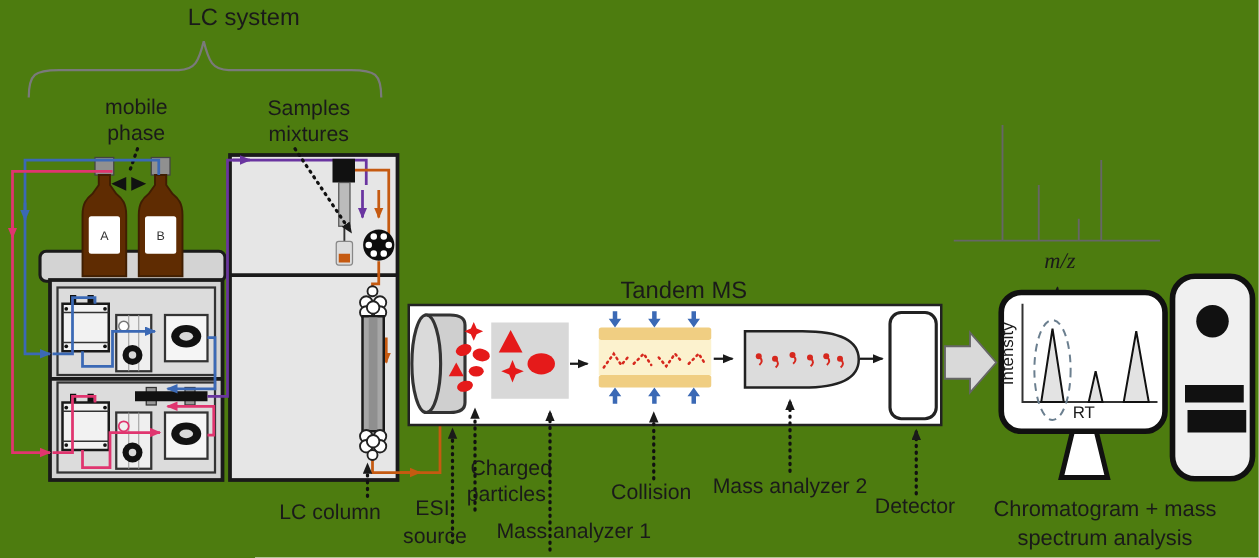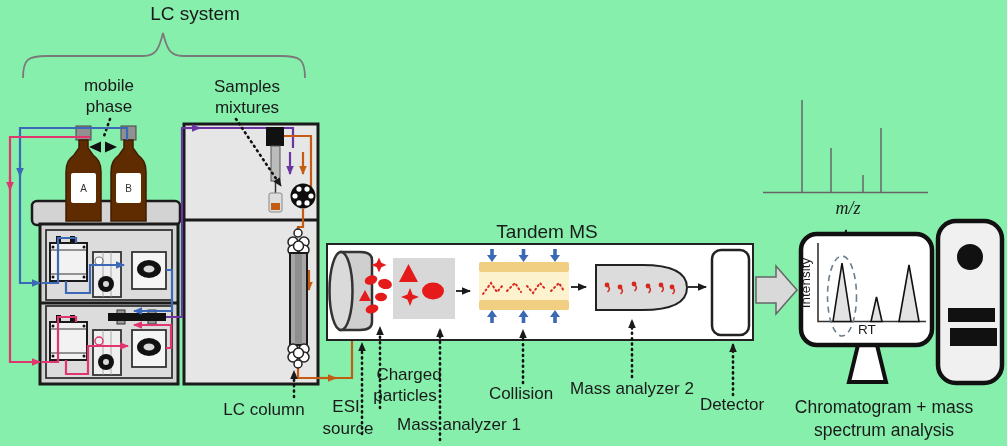--- a/index.html
+++ b/index.html
@@ -1,16 +1,16 @@
 <!DOCTYPE html>
 <html><head>
 <meta charset="utf-8">
 <style>
   html,body{margin:0;padding:0;background:#fff;}
-  .stage{position:relative;width:1007px;height:446px;background:#86efac;overflow:hidden;
+  .stage{position:relative;width:1007px;height:446px;background:#4d7c0f;overflow:hidden;
          font-family:"Liberation Sans",sans-serif;}
   svg{display:block;}
   svg text{fill:#1a1a1a;font-family:"Liberation Sans",sans-serif;}
   .lbl{font-size:17px;}
   .lbl-big{font-size:19px;}
   .lbl-small{font-size:13.5px;}
   .lbl-caption{font-size:17.5px;}
   .italic{font-style:italic;font-size:18px;font-family:"Liberation Serif",serif;}
   .bottle-letter{font-size:10px;fill:#333;}
   .tube{fill:none;stroke-width:2.2;}

